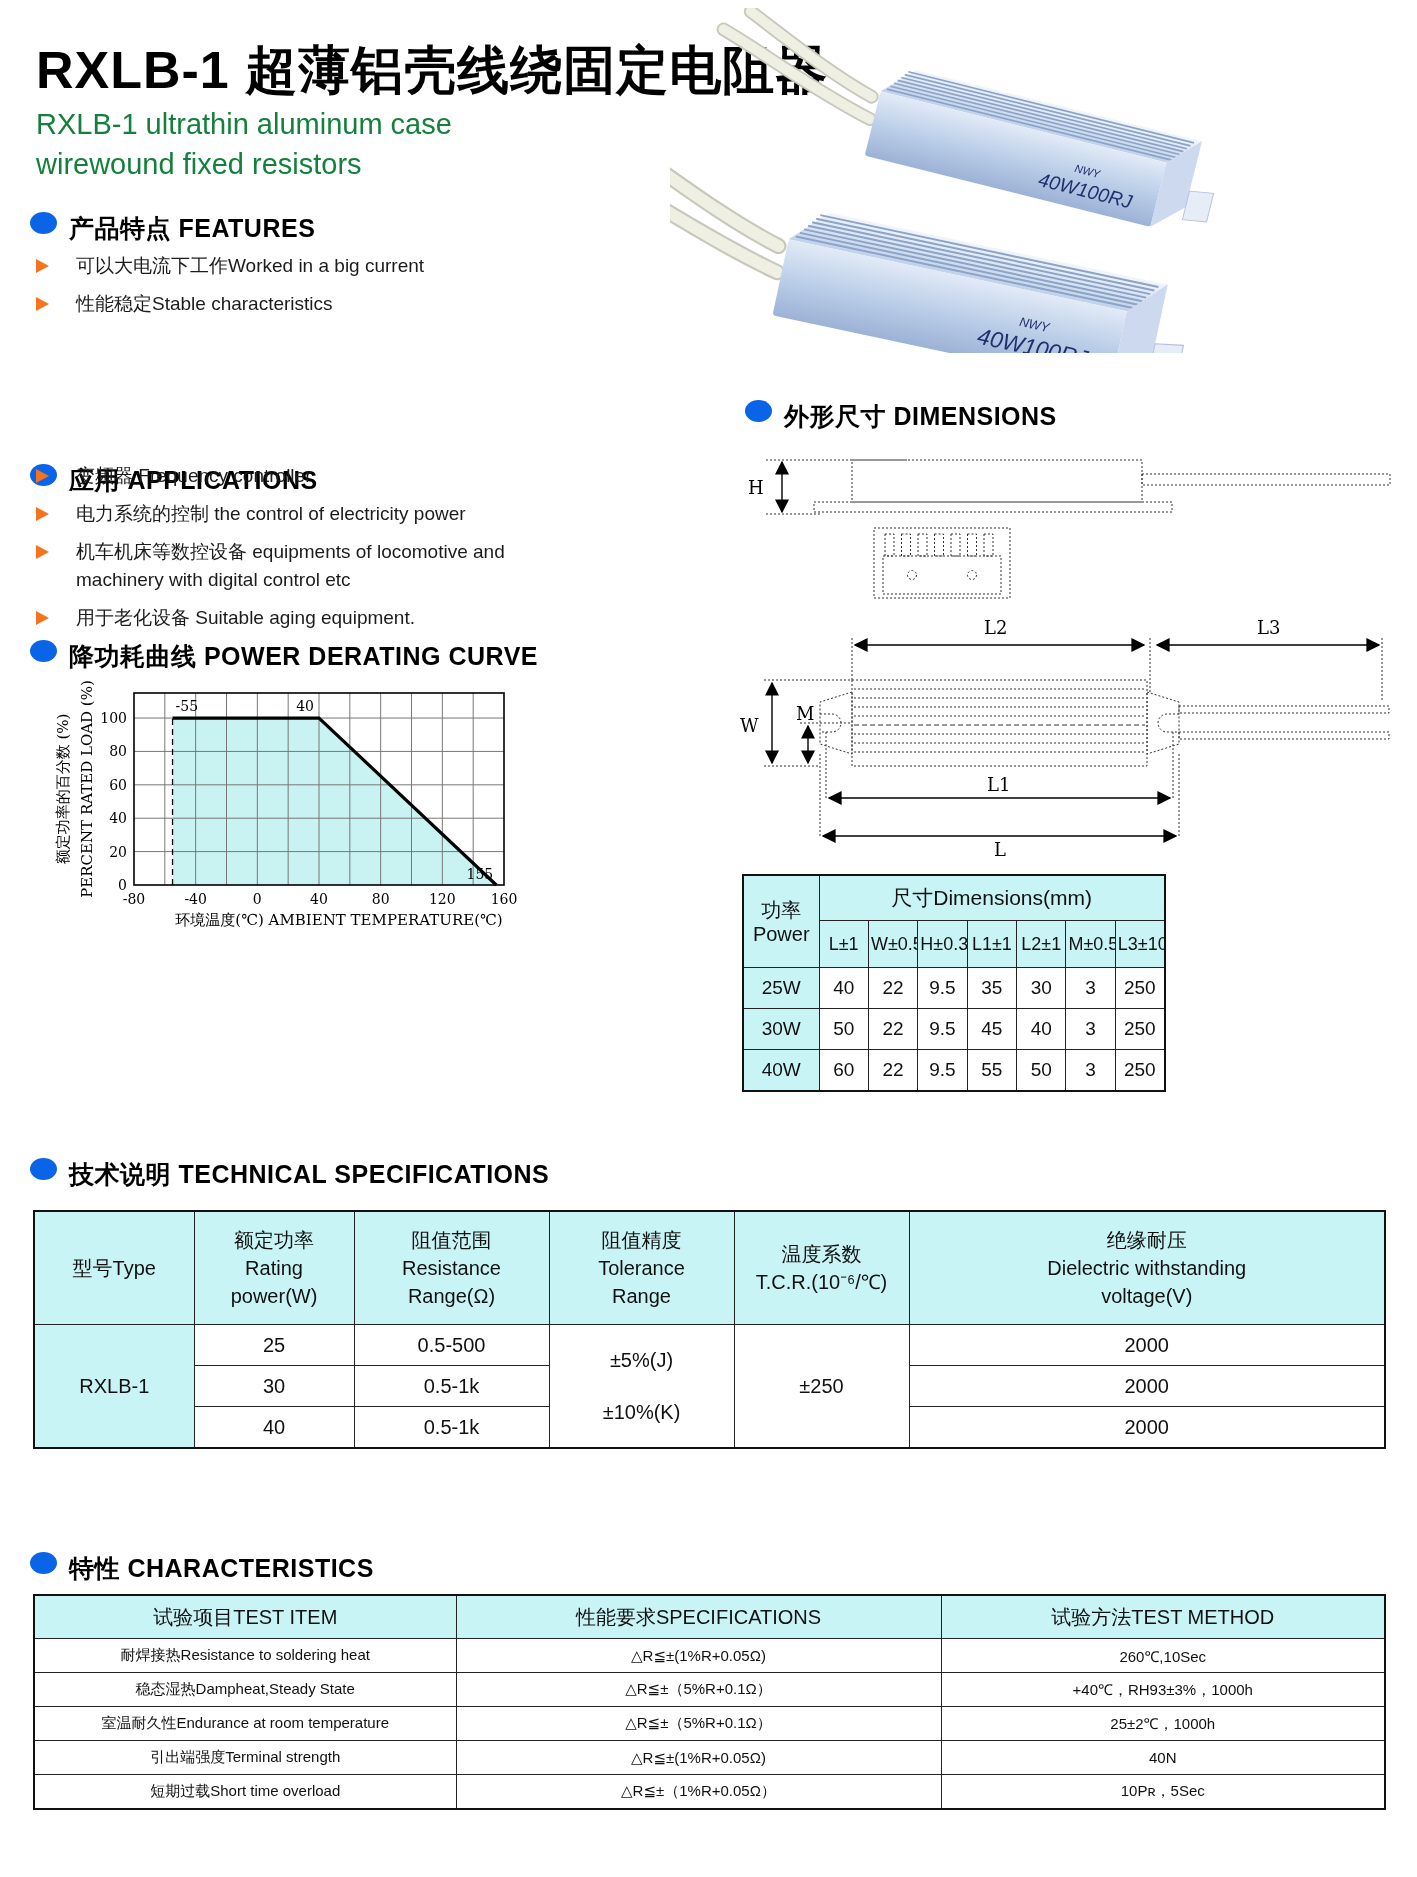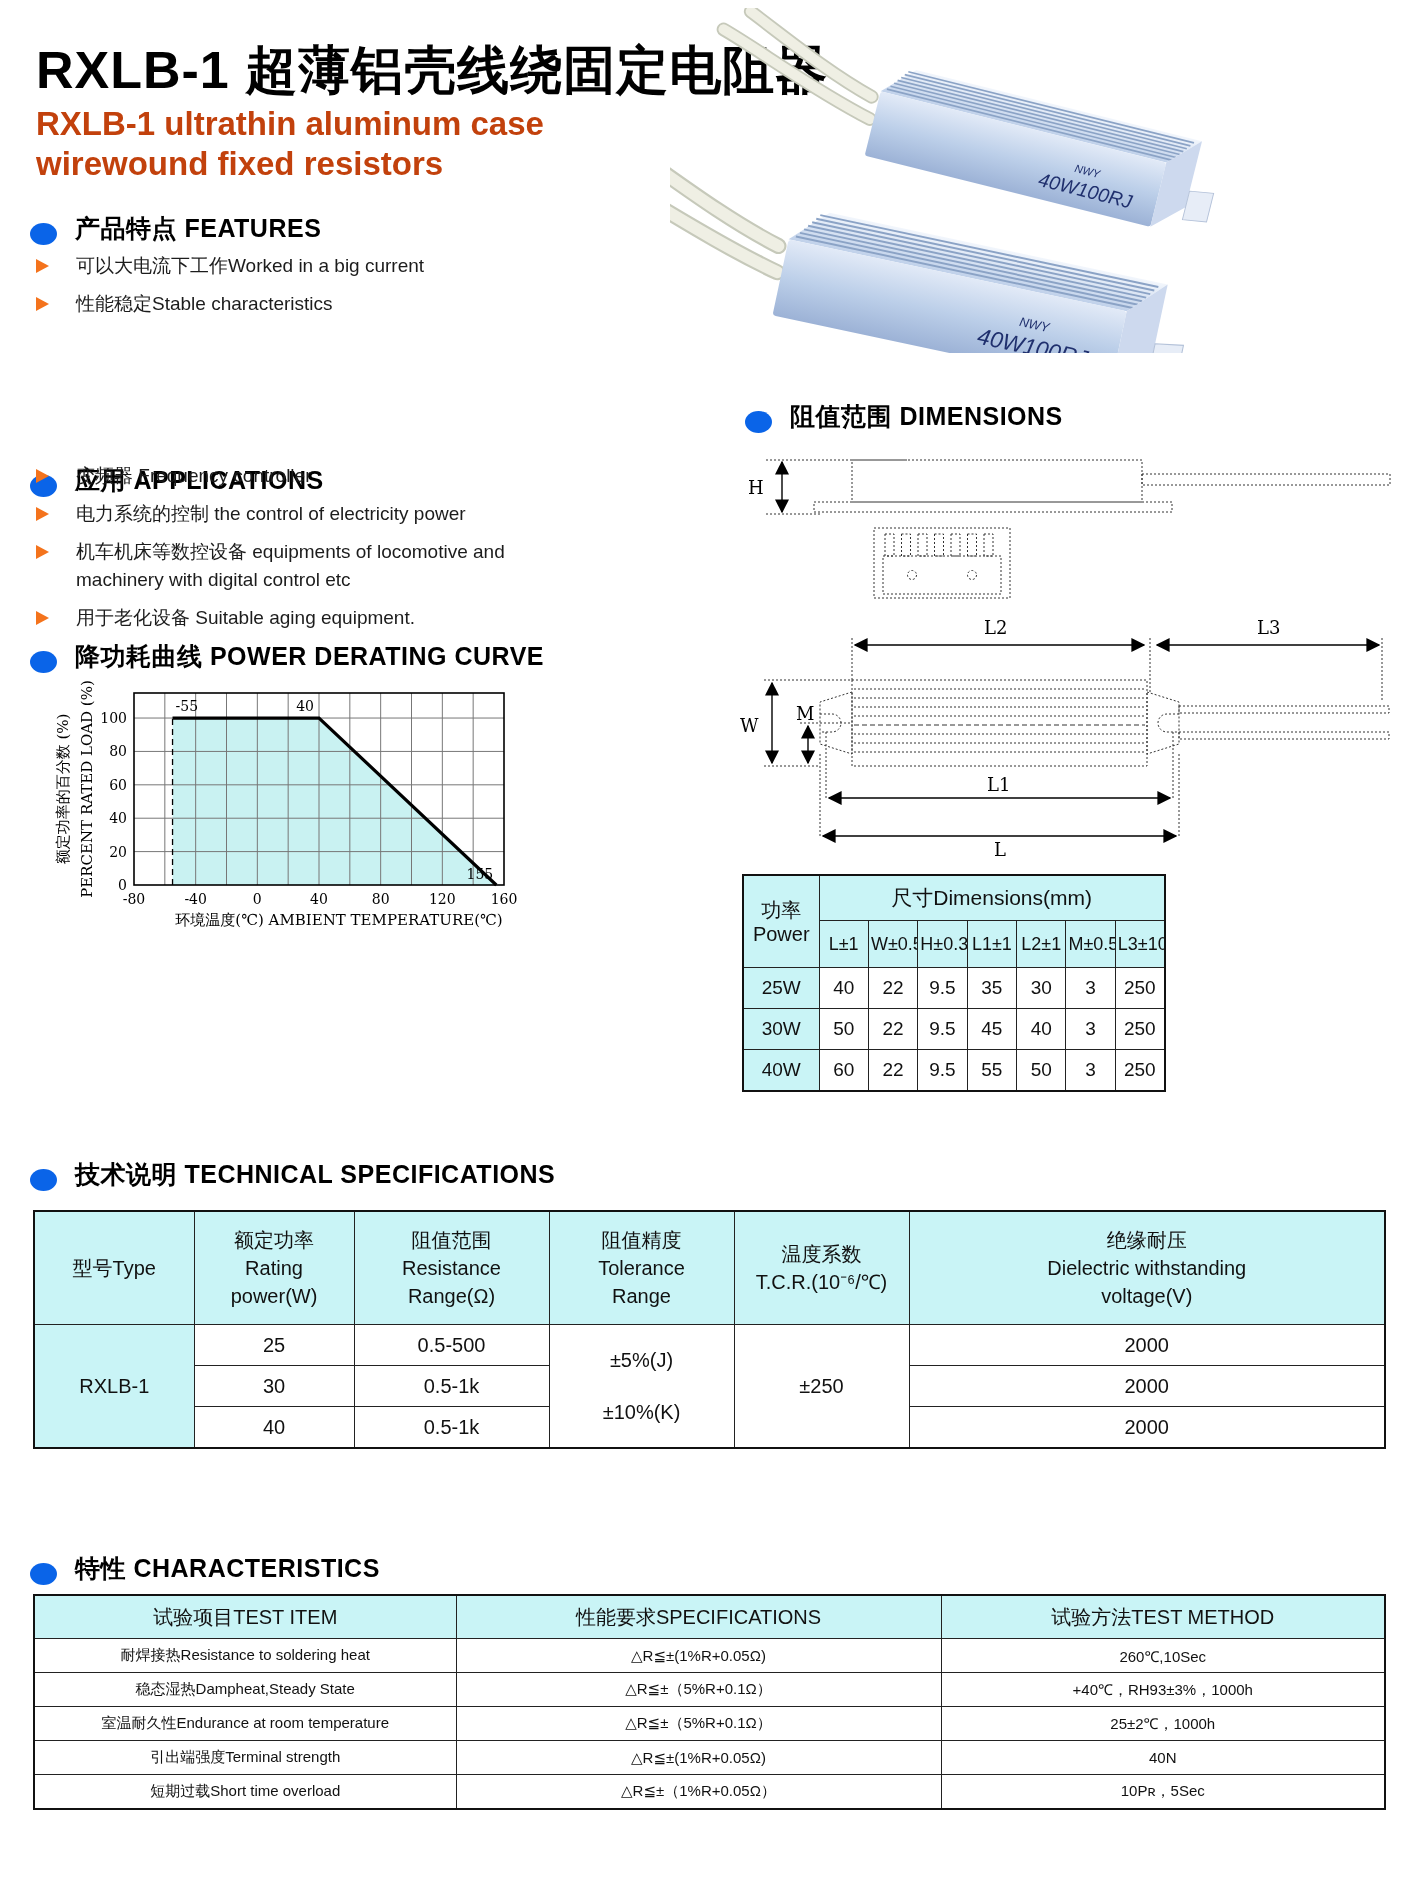--- a/index.html
+++ b/index.html
@@ -1,23 +1,23 @@
 <!DOCTYPE html>
 <html><head>
 <meta charset="utf-8">
 <style>
   html,body{margin:0;padding:0;background:#fff;}
   #page{position:relative;width:1417px;height:1877px;background:#fff;overflow:hidden;
         font-family:"Liberation Sans",sans-serif;color:#111;}
   :root{--blue:#0a64e8;--orange:#f4731c;--cyan:#c9f4f6;--line:#222;}
 
   .title-zh{position:absolute;left:36px;top:36px;font-size:52px;font-weight:bold;letter-spacing:1px;color:#000;}
-  .title-en{position:absolute;left:36px;top:104px;font-size:33px;font-weight:bold;line-height:40px;color:#c2410c;}
-
-  .sec-h{position:absolute;display:flex;align-items:flex-end;gap:18px;}
+  .title-en{position:absolute;left:36px;top:104px;font-size:29px;font-weight:normal;line-height:40px;color:#15803d;}
+
+  .sec-h{position:absolute;display:flex;align-items:flex-start;gap:12px;}
   .sec-h .dot{width:27px;height:22px;border-radius:50%;background:var(--blue);flex:0 0 auto;}
   .sec-h .sec-t{font-size:25px;font-weight:bold;color:#000;letter-spacing:0.5px;}
 
   .blist{position:absolute;width:540px;}
   .bitem{position:relative;padding-left:46px;margin-bottom:10px;font-size:19px;line-height:28px;color:#1c1c1c;}
   .tri{position:absolute;left:6px;top:7px;width:0;height:0;border-left:13px solid var(--orange);
        border-top:7px solid transparent;border-bottom:7px solid transparent;}
 
   svg text.tick{font-family:"DejaVu Serif",serif;font-size:14px;fill:#000;}
   svg text.axis-title{font-family:"DejaVu Serif",serif;font-size:15px;fill:#000;}
@@ -174,21 +174,21 @@
       <text x="123.54166666666667" y="31.043478260869563" text-anchor="start" class="anno">-55</text>
       <text x="262" y="31.043478260869563" text-anchor="end" class="anno">40</text>
       <text x="441.29166666666663" y="199" text-anchor="end" class="anno">155</text>
       <text x="287" y="245" text-anchor="middle" class="axis-title">环境温度(℃)    AMBIENT TEMPERATURE(℃)</text>
       <text x="16" y="109" text-anchor="middle" class="axis-title" transform="rotate(-90 16 109)">额定功率的百分数 (%)</text>
       <text x="40" y="109" text-anchor="middle" class="axis-title" transform="rotate(-90 40 109)">PERCENT RATED LOAD (%)</text>
     </svg>
 
   <div class="sec-h" style="left:745px;top:400px;">
     <span class="dot"></span>
-    <span class="sec-t">阻值范围 DIMENSIONS</span>
+    <span class="sec-t">外形尺寸 DIMENSIONS</span>
   </div>
 
   <svg class="ddraw" style="position:absolute;left:702px;top:440px;" width="705" height="425" viewBox="0 0 705 425">
     <defs>
       <marker id="mr" viewBox="0 0 10 10" refX="9" refY="5" markerWidth="10" markerHeight="10" orient="auto-start-reverse">
         <path d="M0,0 L10,5 L0,10 z" fill="#000"></path>
       </marker>
     </defs>
     <g stroke="#333" stroke-width="1" fill="none" stroke-dasharray="2 2">
       <line x1="64" y1="20" x2="205" y2="20"></line>

